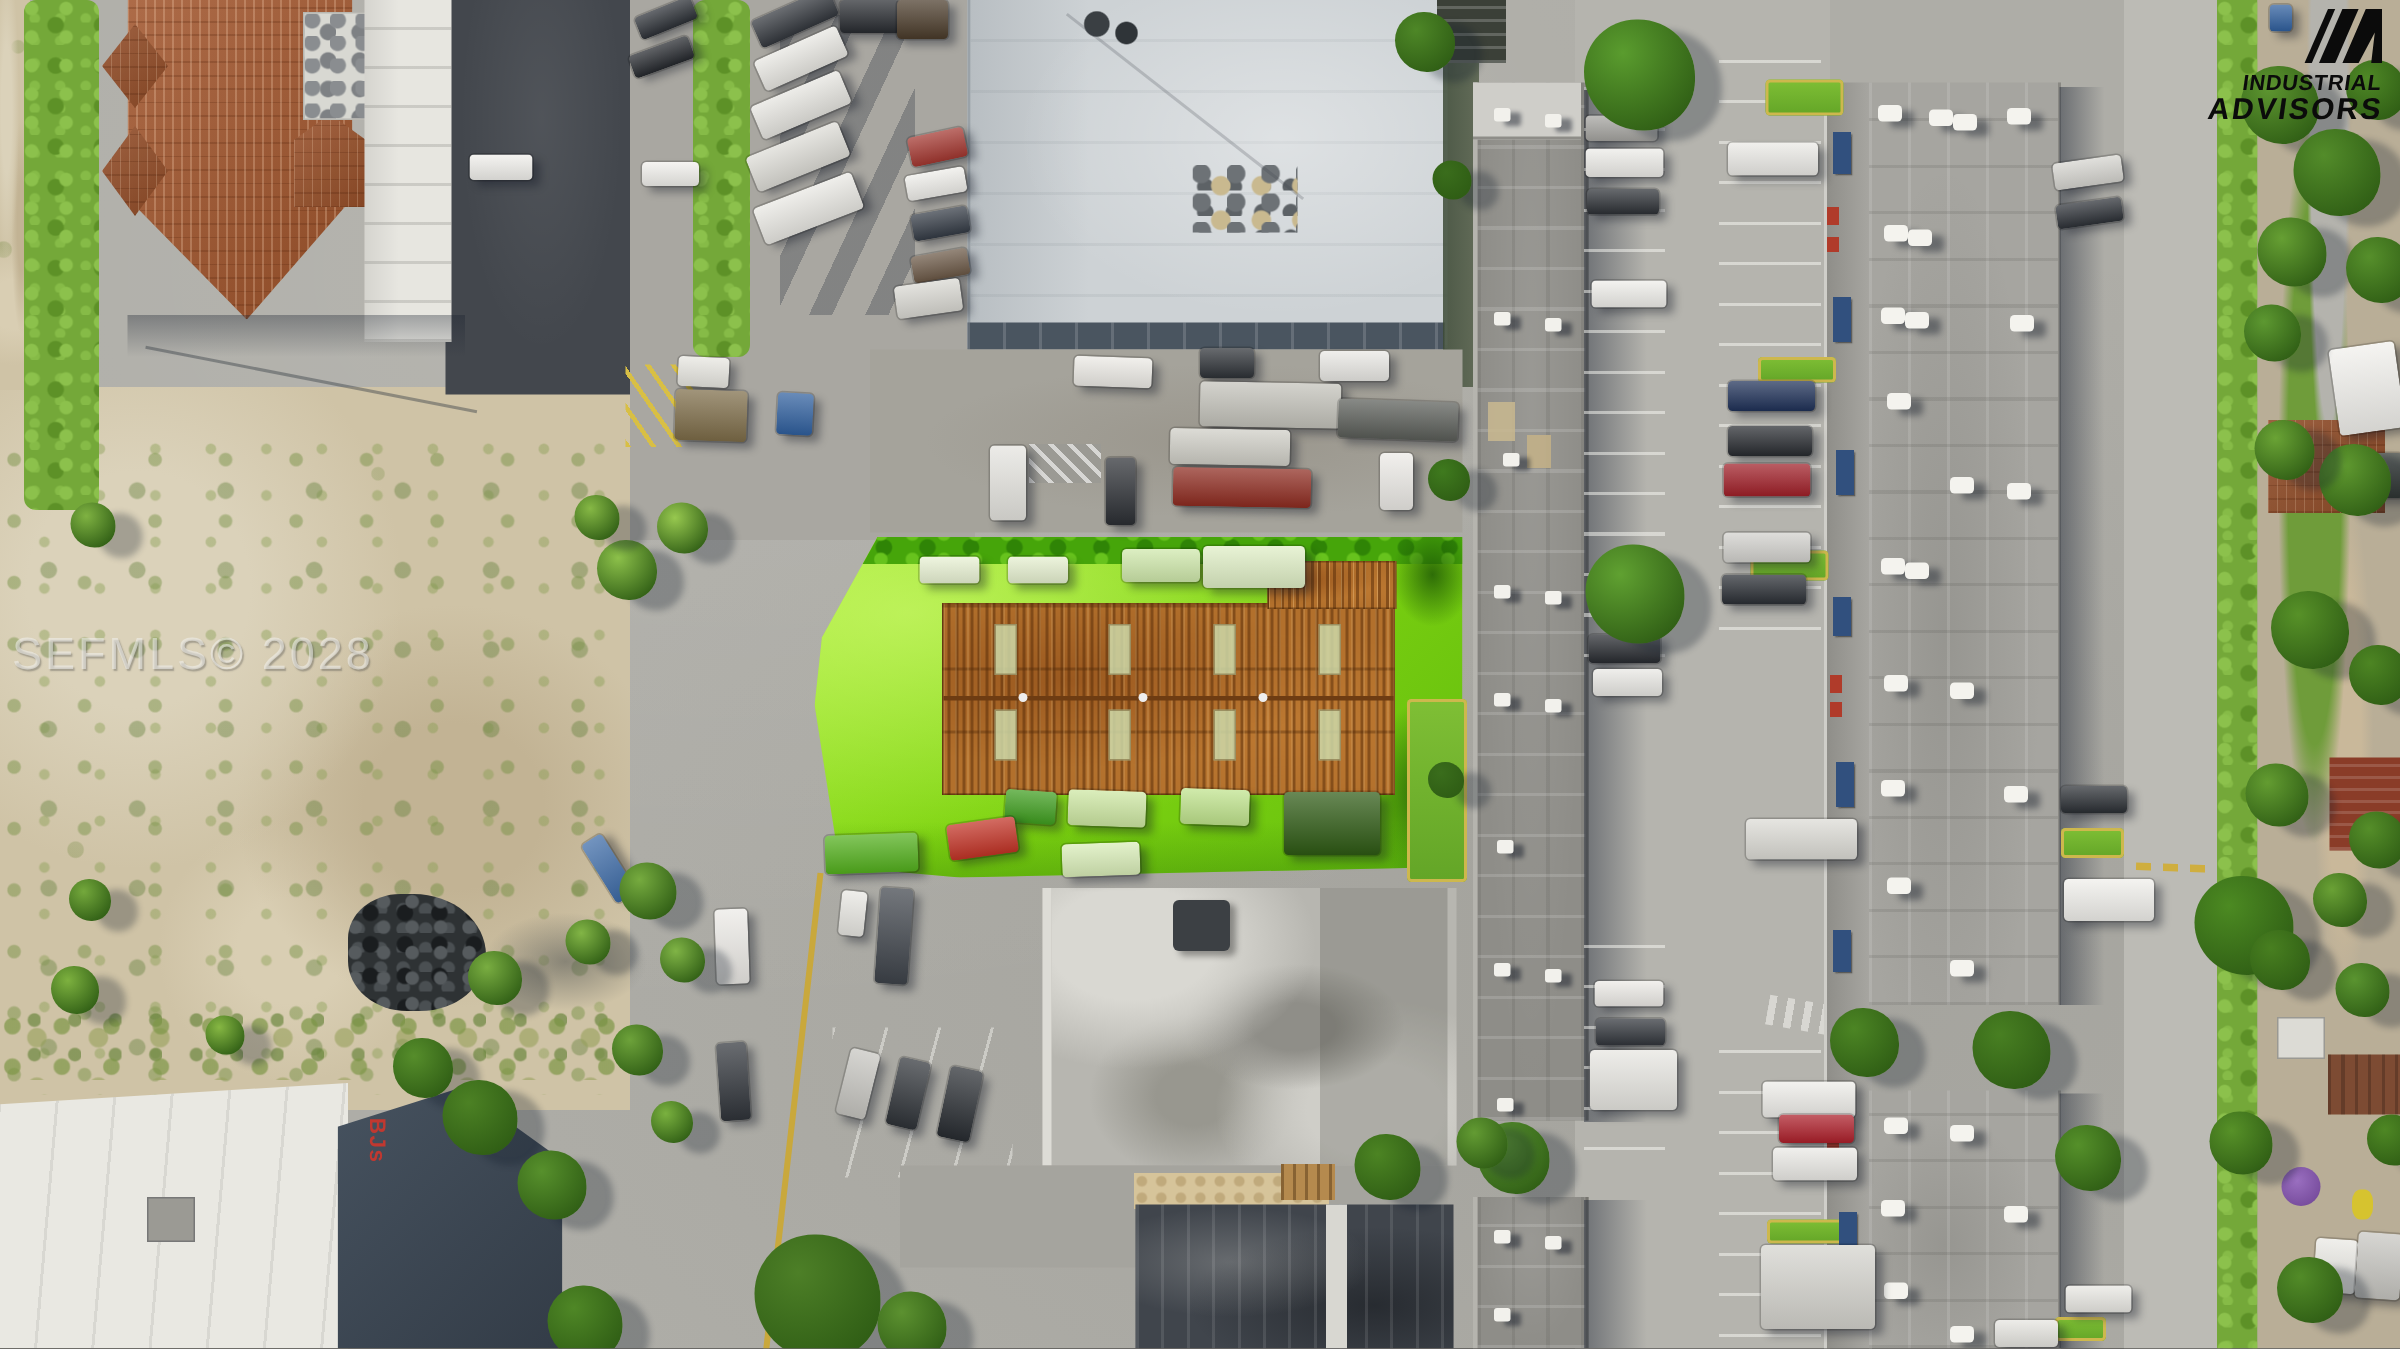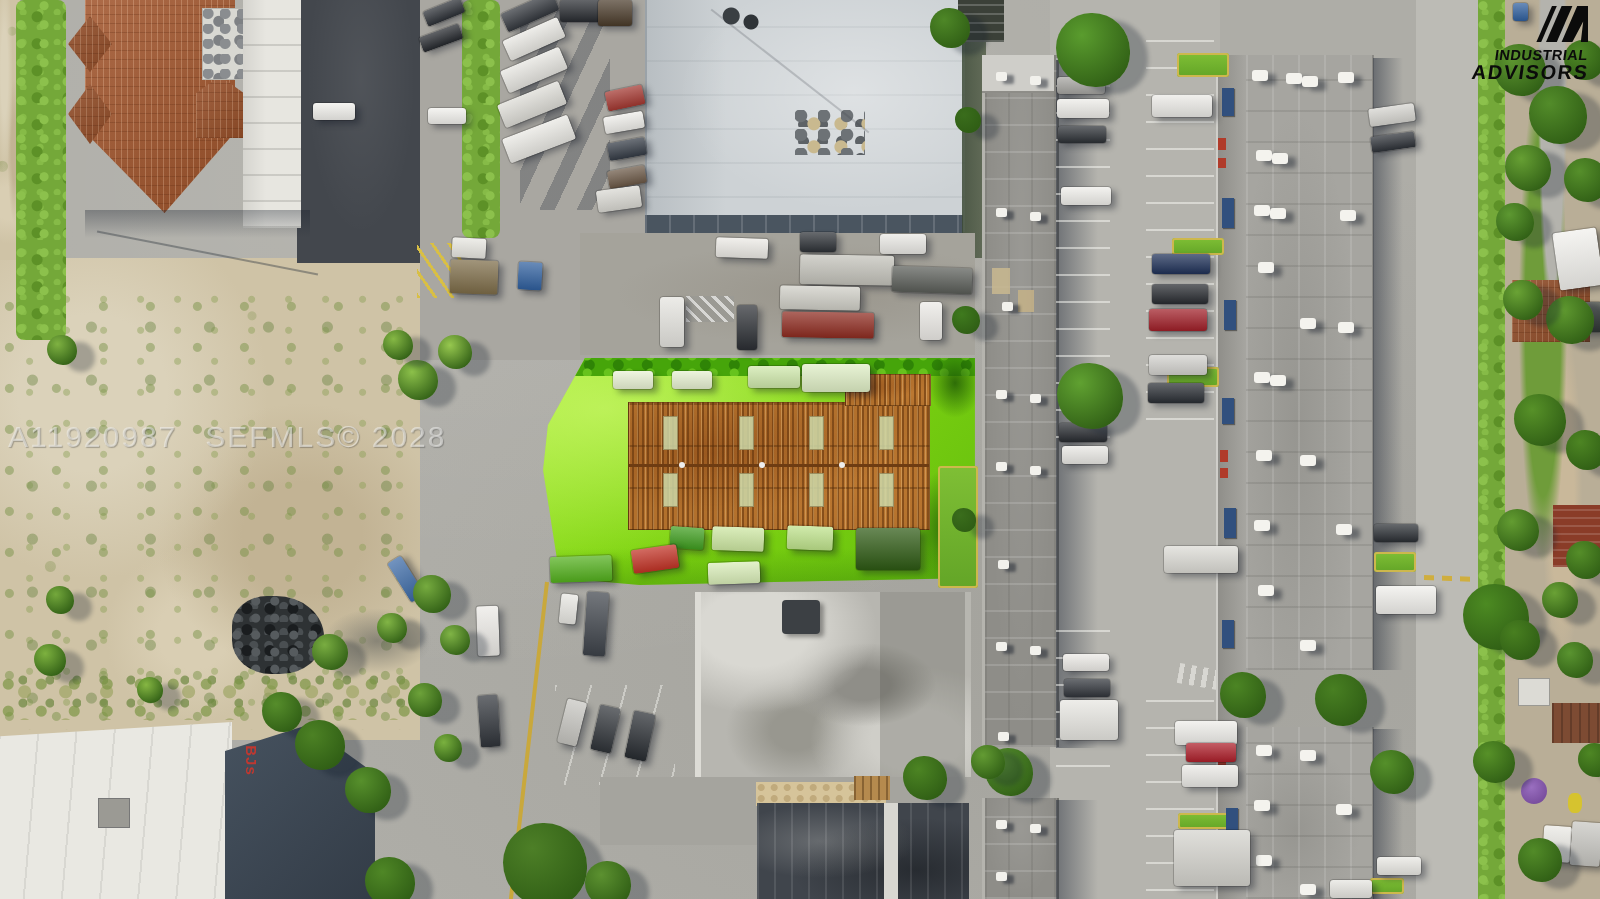--- a/index.html
+++ b/index.html
@@ -431,21 +431,20 @@
       <div class="tree" style="left: 46px; top: 586px; width: 28px; height: 28px; background: radial-gradient(circle at 35% 30%, rgb(116, 168, 60), rgb(46, 92, 20) 85%);"></div>
       <div class="tree" style="left: 34px; top: 644px; width: 32px; height: 32px; background: radial-gradient(circle at 35% 30%, rgb(125, 177, 63), rgb(46, 92, 20) 85%);"></div>
       <div class="tree" style="left: 137px; top: 677px; width: 26px; height: 26px; background: radial-gradient(circle at 35% 30%, rgb(134, 183, 67), rgb(46, 92, 20) 85%);"></div>
       <div class="tree" style="left: 955px; top: 107px; width: 26px; height: 26px; background: radial-gradient(circle at 35% 30%, rgb(58, 109, 28), rgb(46, 92, 20) 85%);"></div>
       <div class="tree" style="left: 952px; top: 306px; width: 28px; height: 28px; background: radial-gradient(circle at 35% 30%, rgb(63, 122, 30), rgb(46, 92, 20) 85%);"></div>
       <div class="tree" style="left: 952px; top: 508px; width: 24px; height: 24px; background: radial-gradient(circle at 35% 30%, rgb(58, 109, 28), rgb(46, 92, 20) 85%);"></div>
       <div class="tree" style="left: 903px; top: 756px; width: 44px; height: 44px; background: radial-gradient(circle at 35% 30%, rgb(76, 132, 35), rgb(46, 92, 20) 85%);"></div>
     </div>
 
   <div class="abs watermark">
-    <span>A11920987</span>
     <span>SEFMLS© 2028</span>
   </div>
 
   <div class="abs brand">
     <span>
       <svg width="60" height="38" viewBox="0 0 100 60" xmlns="http://www.w3.org/2000/svg">
         <polygon points="14,60 40,0 48,0 22,60" fill="#0b0b0b"></polygon>
         <polygon points="30,60 56,0 74,0 48,60" fill="#0b0b0b"></polygon>
         <polygon points="56,60 82,0 100,0 100,60 88,60 92,26 74,60" fill="#0b0b0b"></polygon>
       </svg>

